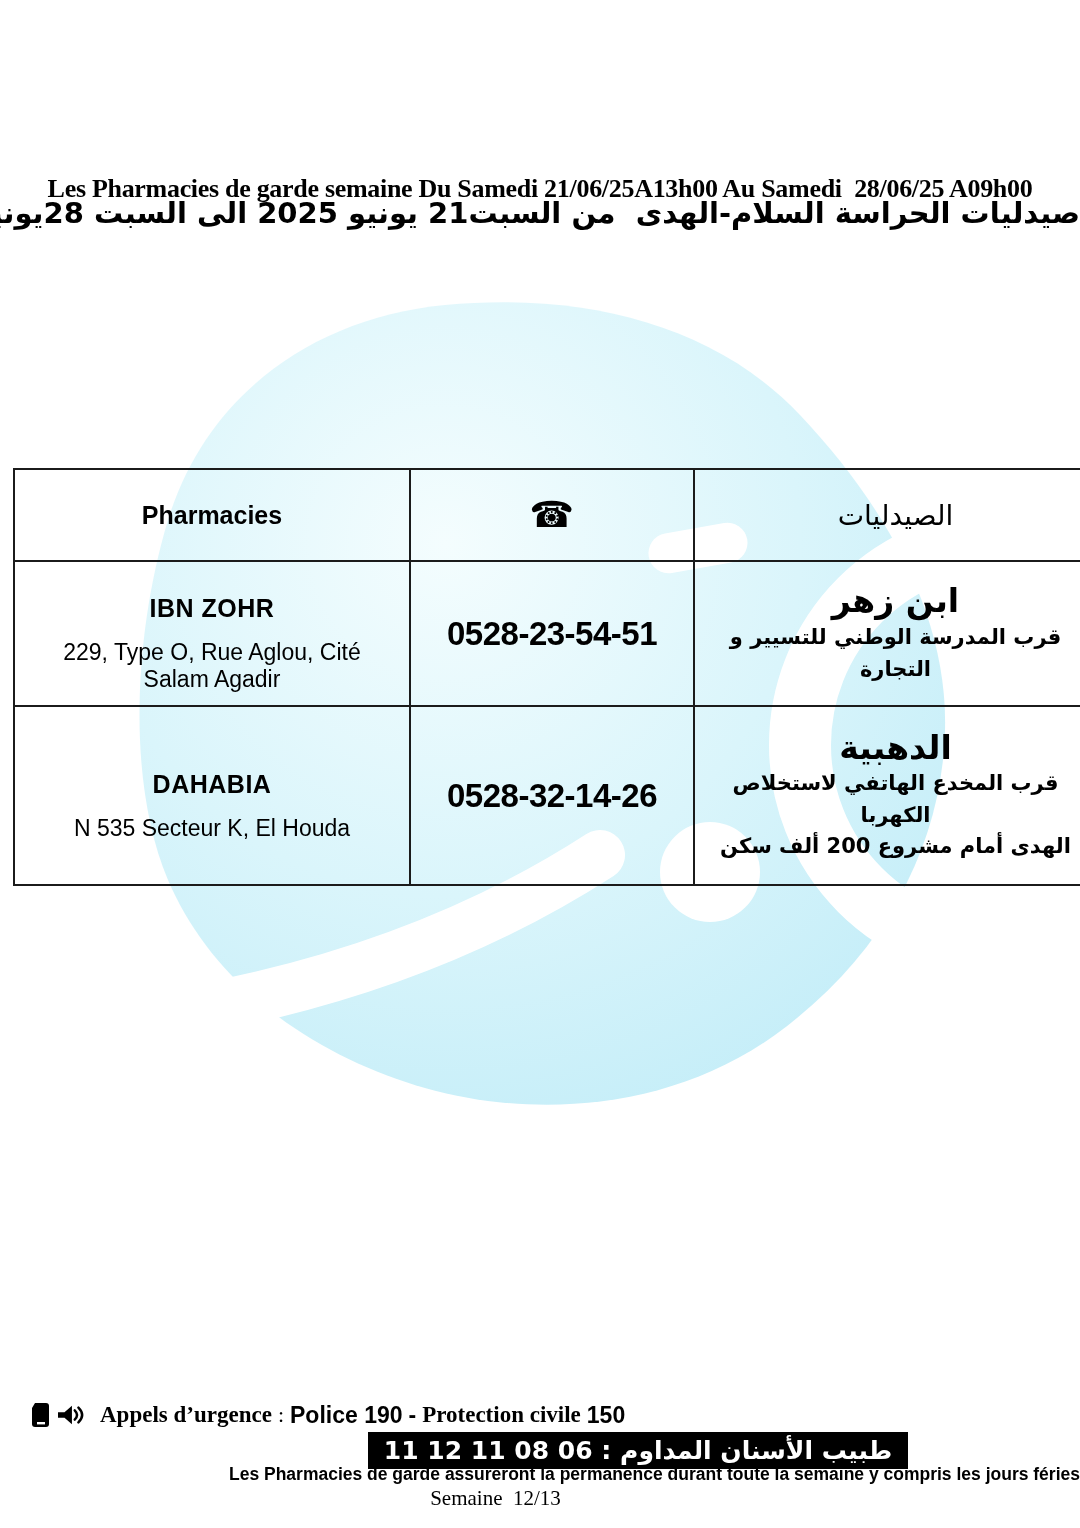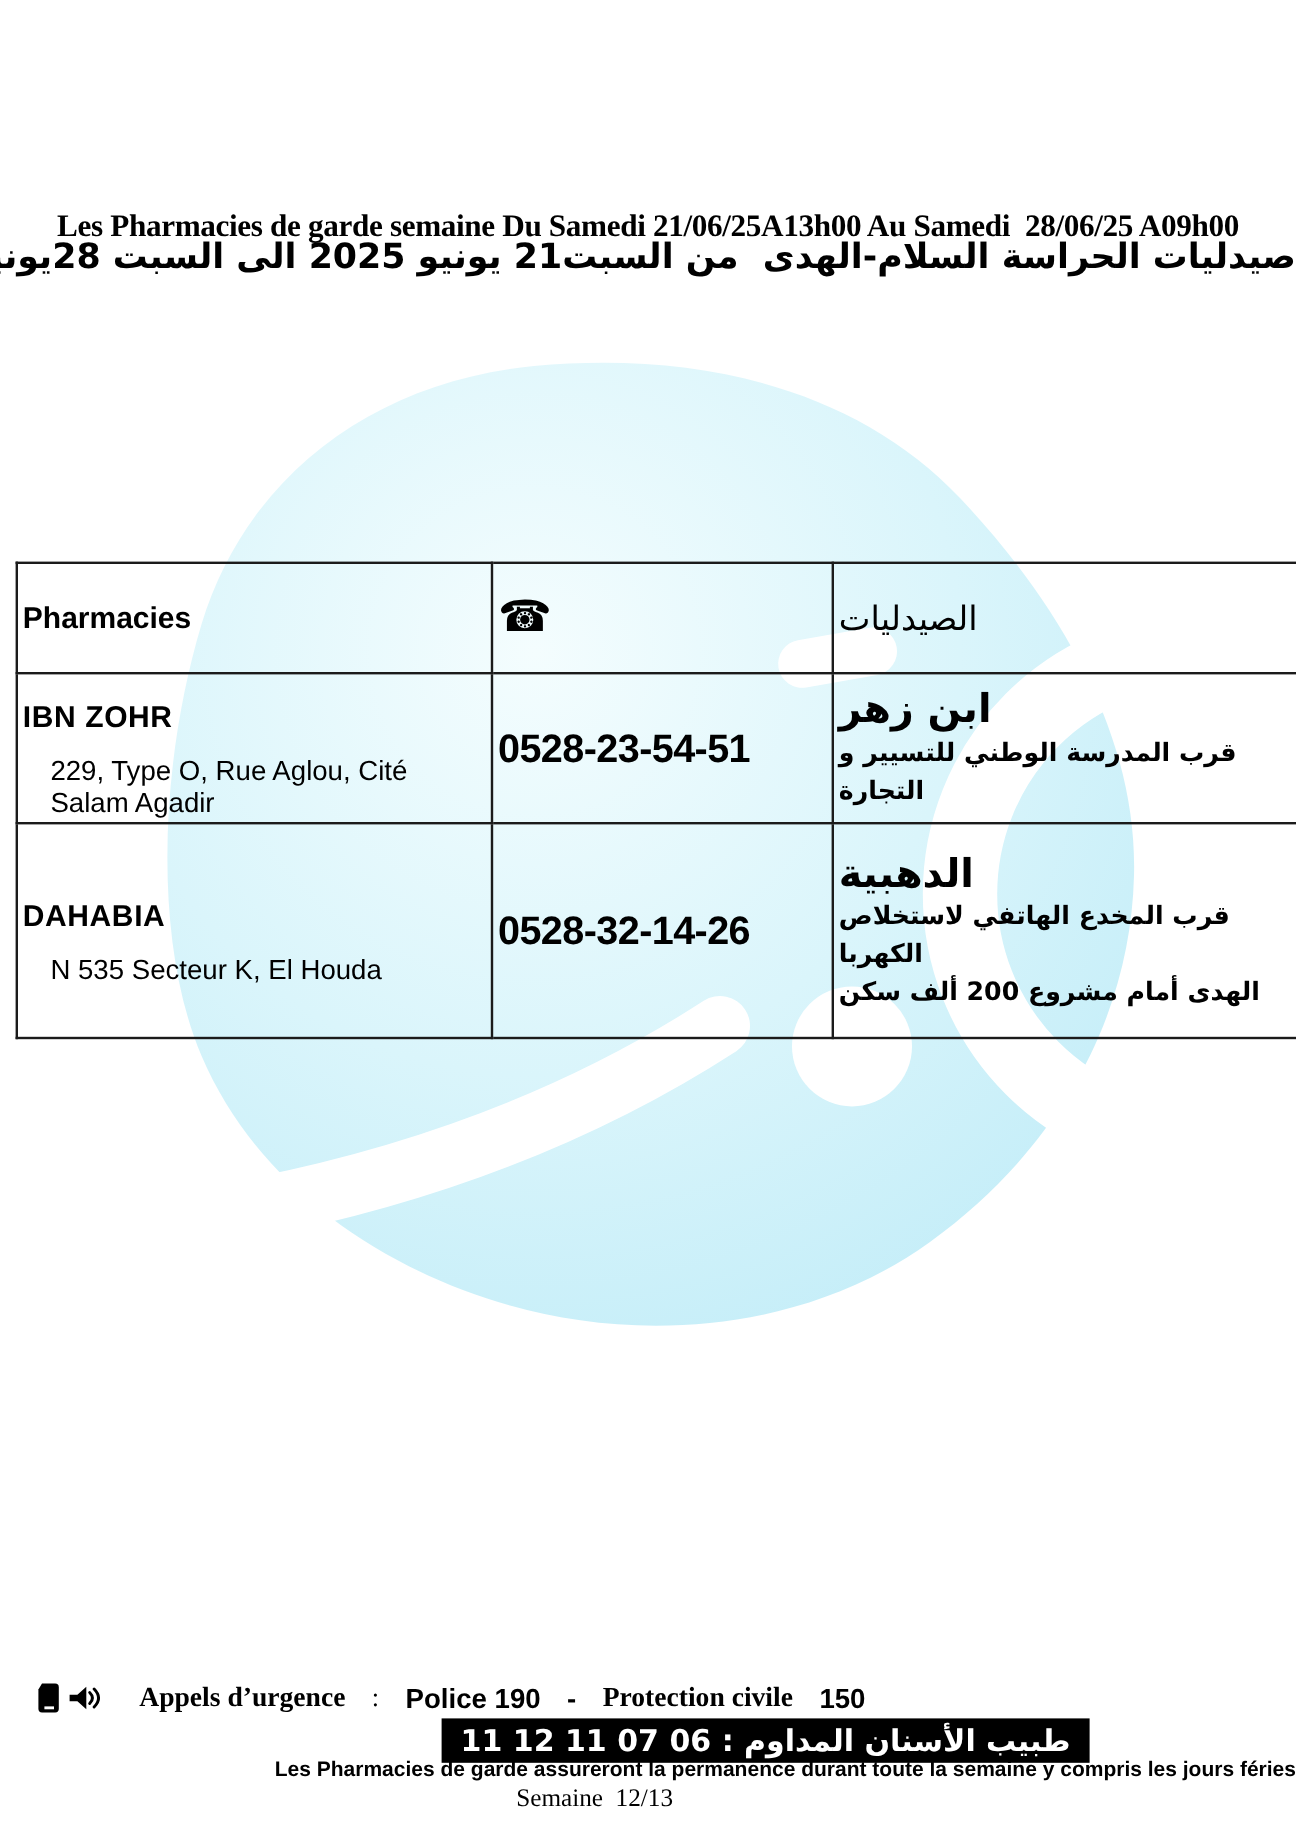--- a/index.html
+++ b/index.html
@@ -37,43 +37,43 @@
   table.pharm{
     position:absolute;left:13px;top:468px;
     width:1053px;
     border-collapse:collapse;
     table-layout:fixed;
     z-index:1;
     background:transparent;
   }
   table.pharm td{
     border:2px solid #1b1b1b;
-    text-align:left;
+    text-align:center;
     vertical-align:middle;
-    padding:2px 4px;
+    padding:12px 4px;
     background:transparent;
   }
   .col-name{width:386px;}
   .col-phone{width:274px;}
   .col-ar{width:393px;}
   tr.hdr{height:92px;}
   tr.r1{height:118px;}
   tr.r2{height:179px;}
   .hdr-fr{font-weight:bold;font-size:25px;}
   .hdr-phone{font-family:"DejaVu Sans",sans-serif;font-size:36px;line-height:1;}
   .hdr-ar{font-family:"DejaVu Sans",sans-serif;font-size:28px;direction:rtl;}
   .ph-name{font-weight:bold;font-size:25px;letter-spacing:0.5px;margin-top:20px;}
   .ph-addr{font-size:23px;line-height:1.18;max-width:340px;margin:16px auto 0;}
   .ph-num{font-weight:bold;font-size:33px;letter-spacing:-0.5px;margin-top:28px;}
   .ar-name{font-family:"DejaVu Sans",sans-serif;font-weight:bold;font-size:33px;line-height:1.15;direction:rtl;}
   .ar-desc{font-family:"DejaVu Sans",sans-serif;font-weight:bold;font-size:21px;line-height:1.5;direction:rtl;white-space:pre-line;margin-top:2px;}
   
   .emergency{
     top:1396px;left:30px;width:1030px;height:38px;
-    display:flex;align-items:center;gap:22px;
+    display:flex;align-items:center;gap:6px;
     z-index:2;white-space:nowrap;
   }
   .emg-serif{font-family:"Liberation Serif",serif;font-weight:bold;font-size:23px;}
   .emg-colon{font-family:"Liberation Serif",serif;font-size:22px;}
   .emg-sans{font-weight:bold;font-size:23px;}
   .icon-box{display:inline-flex;align-items:center;gap:4px;margin-right:8px;}
   .dentist-bar{
     top:1432px;left:368px;width:540px;height:37px;
     background:#000;color:#fff;
     font-family:"DejaVu Sans",sans-serif;
@@ -181,16 +181,16 @@
     </svg>
   </span>
   <span class="emg-serif">Appels d’urgence</span>
   <span class="emg-colon">:</span>
   <span class="emg-sans">Police 190</span>
   <span class="emg-sans">-</span>
   <span class="emg-serif">Protection civile</span>
   <span class="emg-sans">150</span>
 </div>
 
-<div class="abs dentist-bar" dir="rtl">طبيب الأسنان المداوم : 06 07 11 12 11</div>
+<div class="abs dentist-bar" dir="rtl">طبيب الأسنان المداوم : 06 08 11 12 11</div>
 
 <div class="abs note">Les Pharmacies de garde assureront la permanence durant toute la semaine y compris les jours féries</div>
 <div class="abs week">Semaine  12/13</div>
 
 </body></html>

